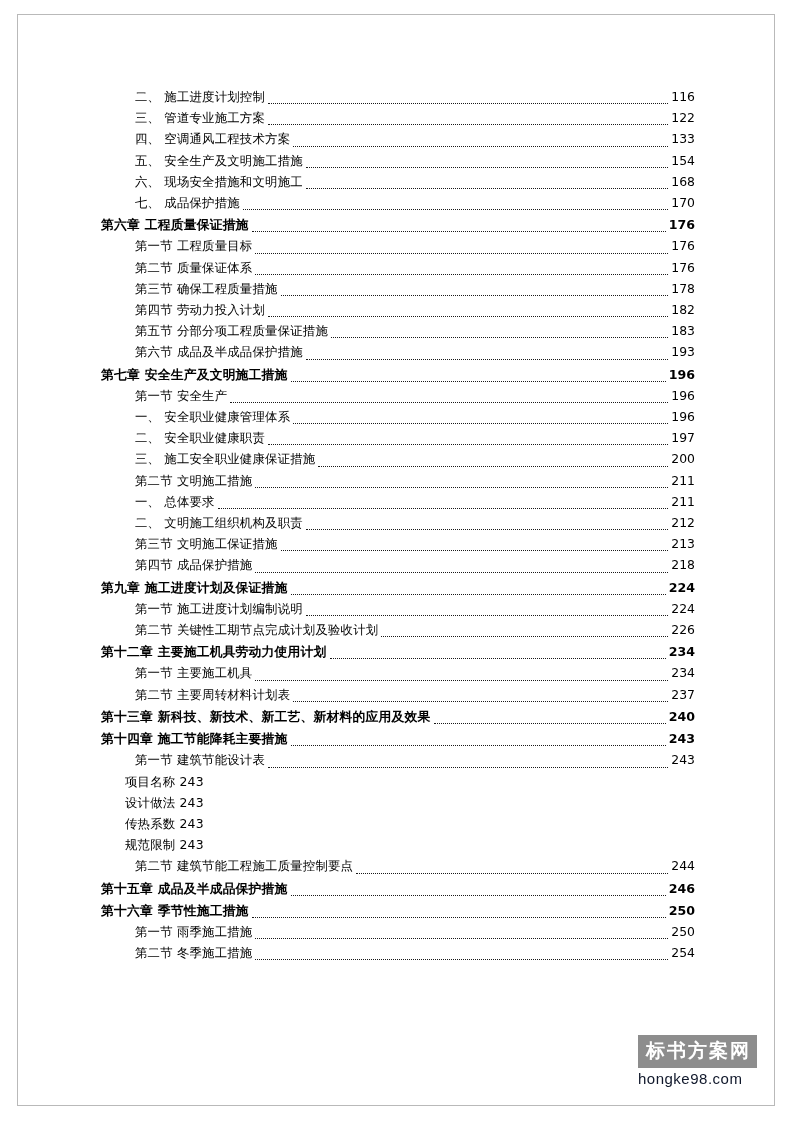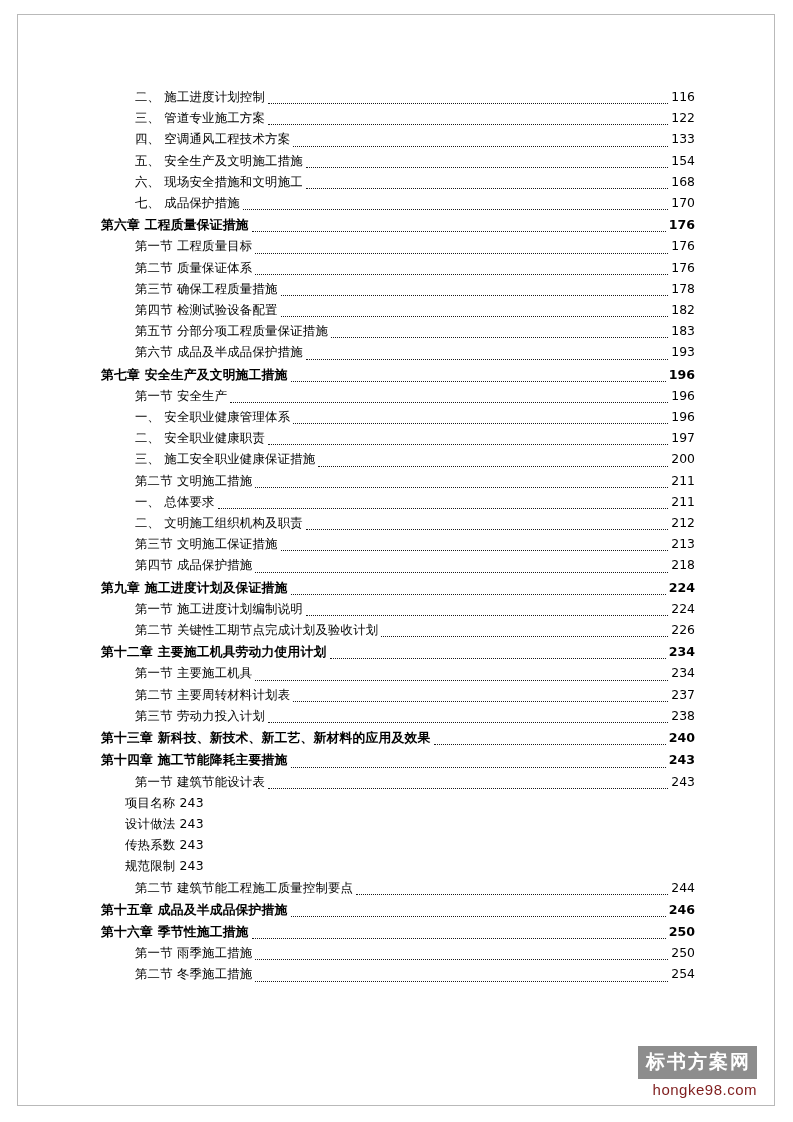--- a/index.html
+++ b/index.html
@@ -78,36 +78,36 @@
   .lvl-chapter .page-num {
     font-weight: bold;
     font-size: 12.6px;
   }
   .lvl-chapter {
     margin-top: 1px;
   }
   .watermark {
     position: absolute;
     right: 36px;
-    bottom: 24px;
-    text-align: right;
+    bottom: 35px;
+    text-align: left;
     user-select: none;
   }
   .wm-box {
     background: #8d8d8d;
     color: #ffffff;
     font-size: 19px;
     font-weight: bold;
     letter-spacing: 2px;
     padding: 3px 6px 4px 8px;
     display: inline-block;
     font-family: "DejaVu Sans", "Liberation Sans", sans-serif;
   }
   .wm-sub {
-    color: #7f1d1d;
+    color: #0f172a;
     font-size: 15px;
     margin-top: 2px;
     letter-spacing: 0.5px;
     font-family: "Liberation Sans", sans-serif;
   }
 </style>
 </head>
 <body>
 
 <div class="page">
@@ -169,21 +169,21 @@
         <span class="page-num">176</span>
       </div>
       <div class="toc-row lvl-section">
         <span class="indent" style="width: 40px;"></span>
         <span class="label">第三节        确保工程质量措施</span>
         <span class="leader"></span>
         <span class="page-num">178</span>
       </div>
       <div class="toc-row lvl-section">
         <span class="indent" style="width: 40px;"></span>
-        <span class="label">第四节        检测试验设备配置</span>
+        <span class="label">第四节        劳动力投入计划</span>
         <span class="leader"></span>
         <span class="page-num">182</span>
       </div>
       <div class="toc-row lvl-section">
         <span class="indent" style="width: 40px;"></span>
         <span class="label">第五节        分部分项工程质量保证措施</span>
         <span class="leader"></span>
         <span class="page-num">183</span>
       </div>
       <div class="toc-row lvl-section">
@@ -280,26 +280,20 @@
         <span class="indent" style="width: 40px;"></span>
         <span class="label">第一节  主要施工机具</span>
         <span class="leader"></span>
         <span class="page-num">234</span>
       </div>
       <div class="toc-row lvl-section">
         <span class="indent" style="width: 40px;"></span>
         <span class="label">第二节 主要周转材料计划表</span>
         <span class="leader"></span>
         <span class="page-num">237</span>
-      </div>
-      <div class="toc-row lvl-section">
-        <span class="indent" style="width: 40px;"></span>
-        <span class="label">第三节 劳动力投入计划</span>
-        <span class="leader"></span>
-        <span class="page-num">238</span>
       </div>
       <div class="toc-row lvl-chapter">
         <span class="indent" style="width: 6px;"></span>
         <span class="label">第十三章  新科技、新技术、新工艺、新材料的应用及效果</span>
         <span class="leader"></span>
         <span class="page-num">240</span>
       </div>
       <div class="toc-row lvl-chapter">
         <span class="indent" style="width: 6px;"></span>
         <span class="label">第十四章  施工节能降耗主要措施</span>

